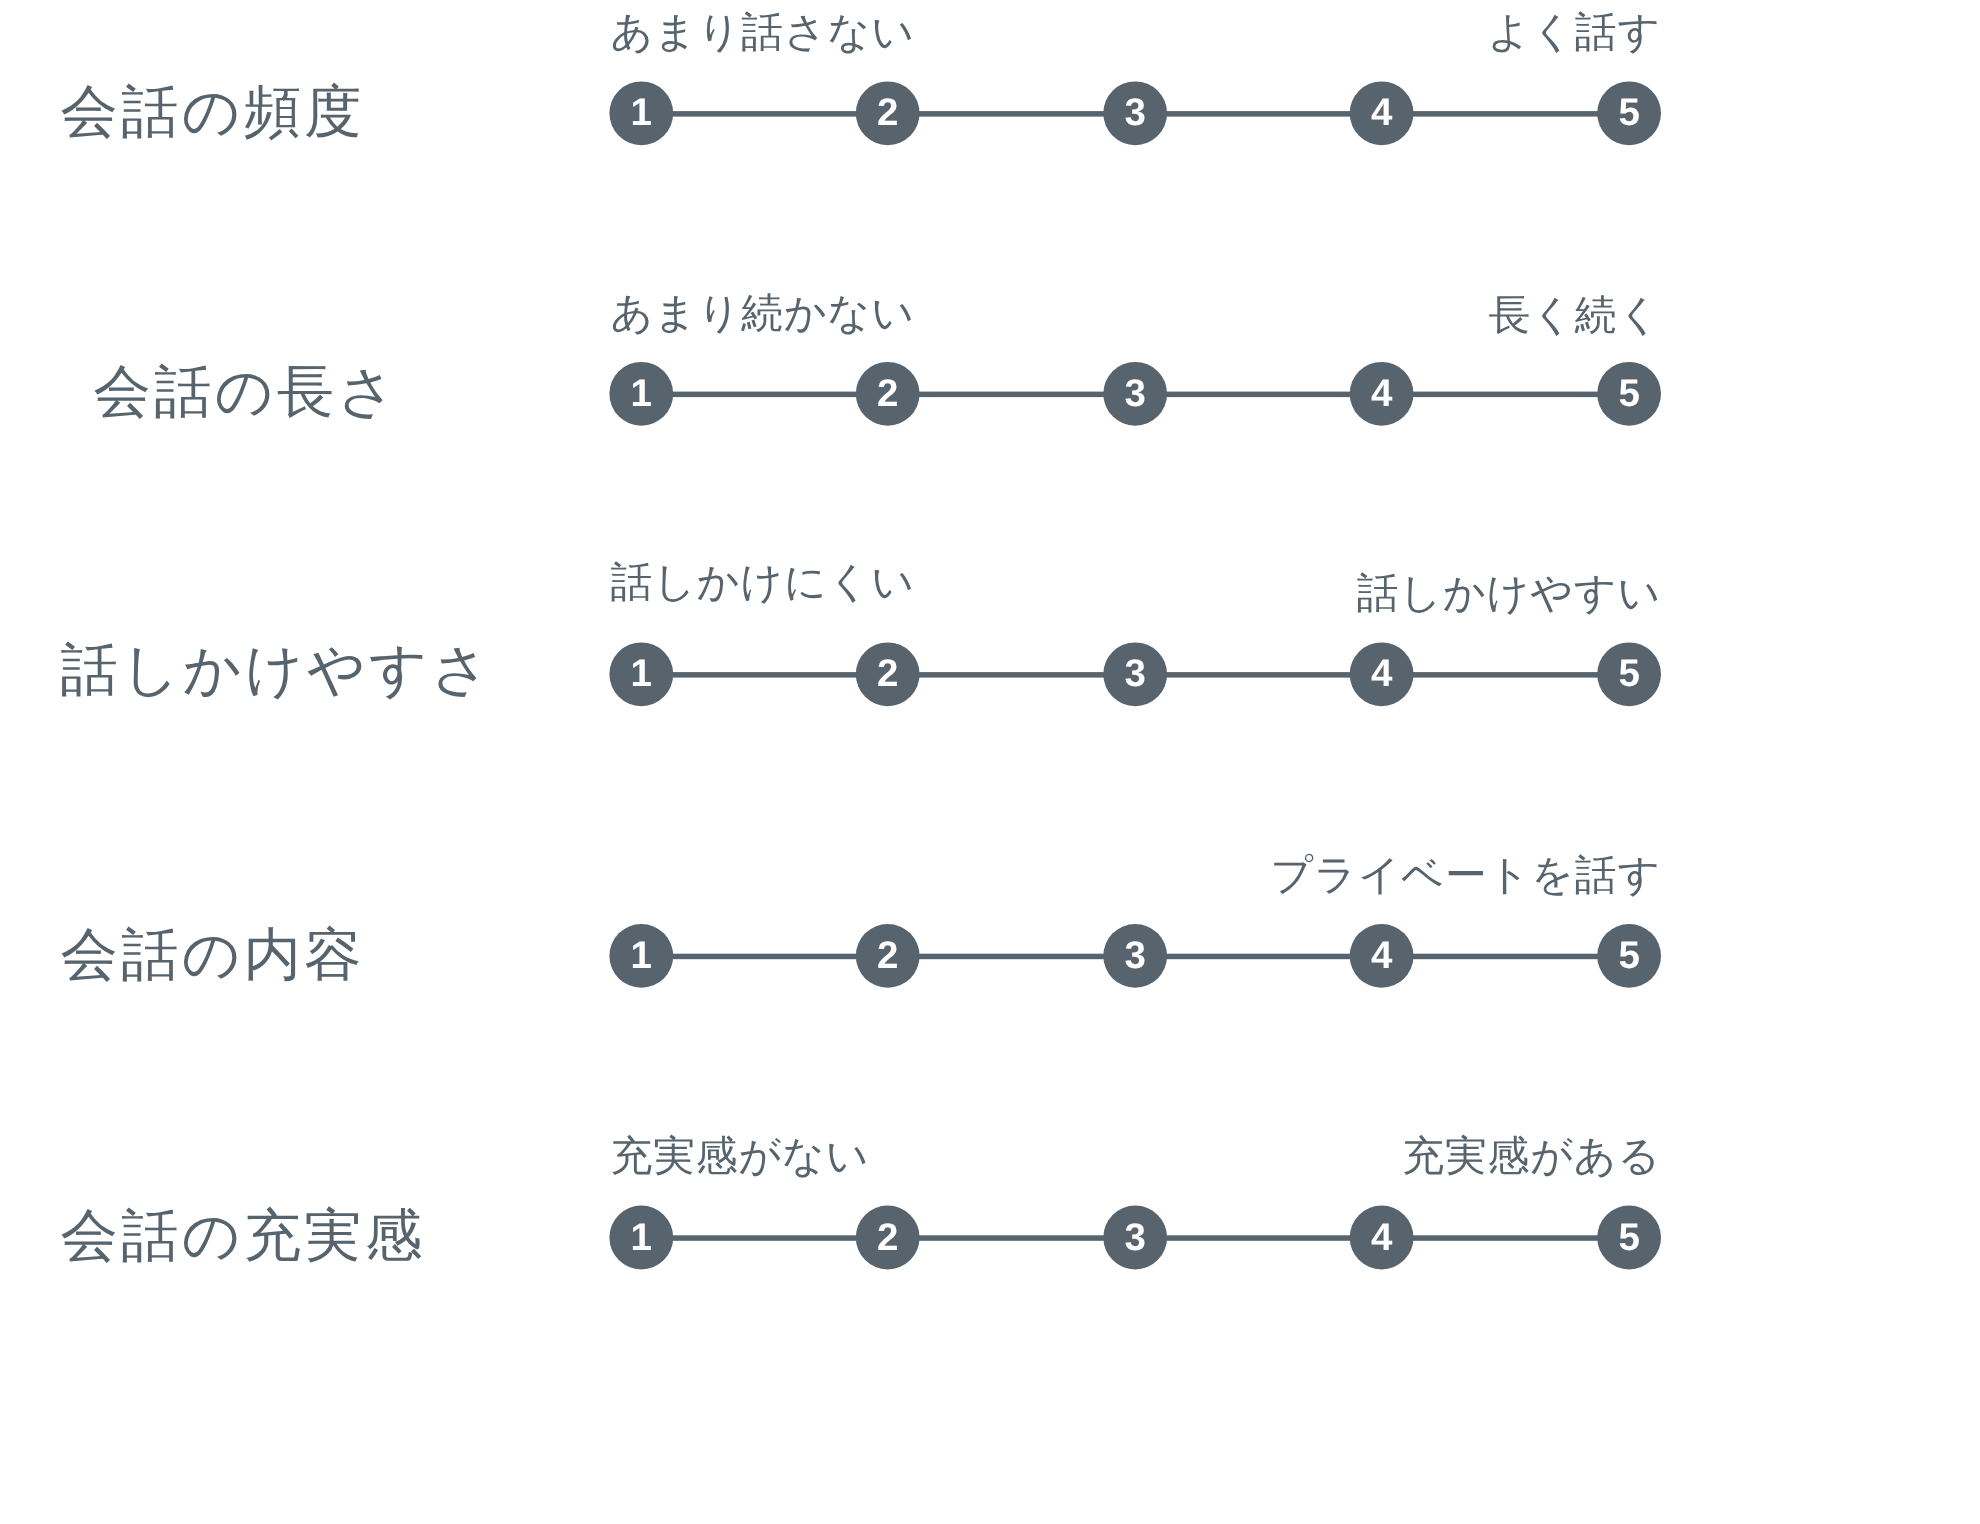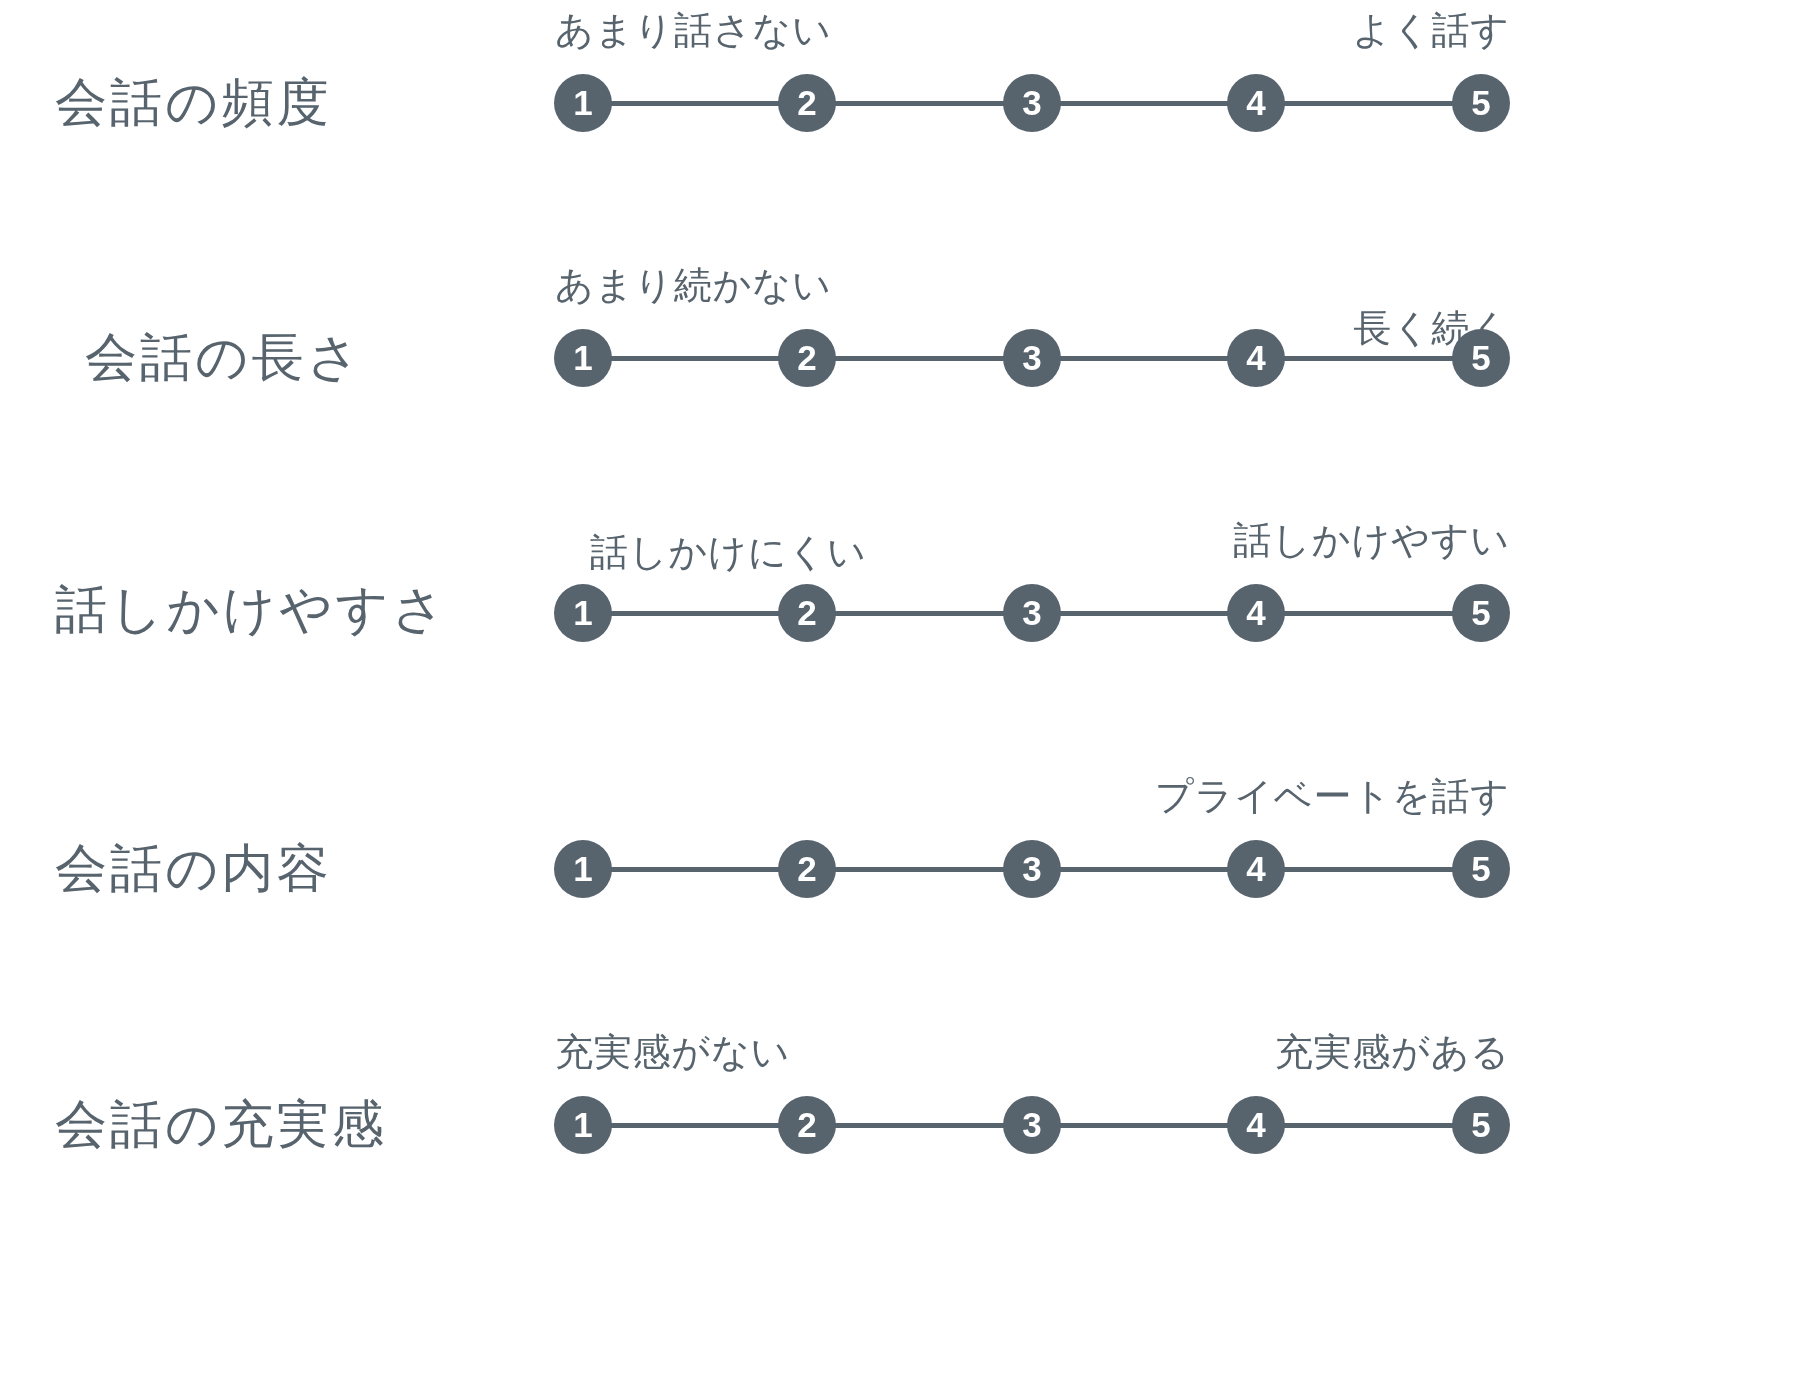--- a/index.html
+++ b/index.html
@@ -104,21 +104,21 @@
         </div>
       <div class="dot" style="left:898px;">
           <span>5</span>
         </div>
     </div>
   </div>
 
   <div class="scale-row" style="top:255px;">
     <div class="row-title" style="top:75px;margin-left:30px;">会話の長さ</div>
     <div class="anchor anchor-left" style="left:555px; top:10px;">あまり続かない</div>
-    <div class="anchor anchor-right" style="right:290px; top:12px;margin-top:41px;">長く続く</div>
+    <div class="anchor anchor-right" style="right:290px; top:12px;">長く続く</div>
     <div class="track" style="left:554px; top:74px; width:956px;">
       <div class="track-line" style="left:29px; width:898px;"></div>
       <div class="dot" style="left:0px;">
           <span>1</span>
         </div>
       <div class="dot" style="left:224px;">
           <span>2</span>
         </div>
       <div class="dot" style="left:449px;">
           <span>3</span>
@@ -127,21 +127,21 @@
           <span>4</span>
         </div>
       <div class="dot" style="left:898px;">
           <span>5</span>
         </div>
     </div>
   </div>
 
   <div class="scale-row" style="top:510px;">
     <div class="row-title" style="top:72px;">話しかけやすさ</div>
-    <div class="anchor anchor-left" style="left:555px; top:22px;margin-left:35px;">話しかけにくい</div>
+    <div class="anchor anchor-left" style="left:555px; top:0;">話しかけにくい</div>
     <div class="anchor anchor-right" style="right:290px; top:10px;">話しかけやすい</div>
     <div class="track" style="left:554px; top:74px; width:956px;">
       <div class="track-line" style="left:29px; width:898px;"></div>
       <div class="dot" style="left:0px;">
           <span>1</span>
         </div>
       <div class="dot" style="left:224px;">
           <span>2</span>
         </div>
       <div class="dot" style="left:449px;">

